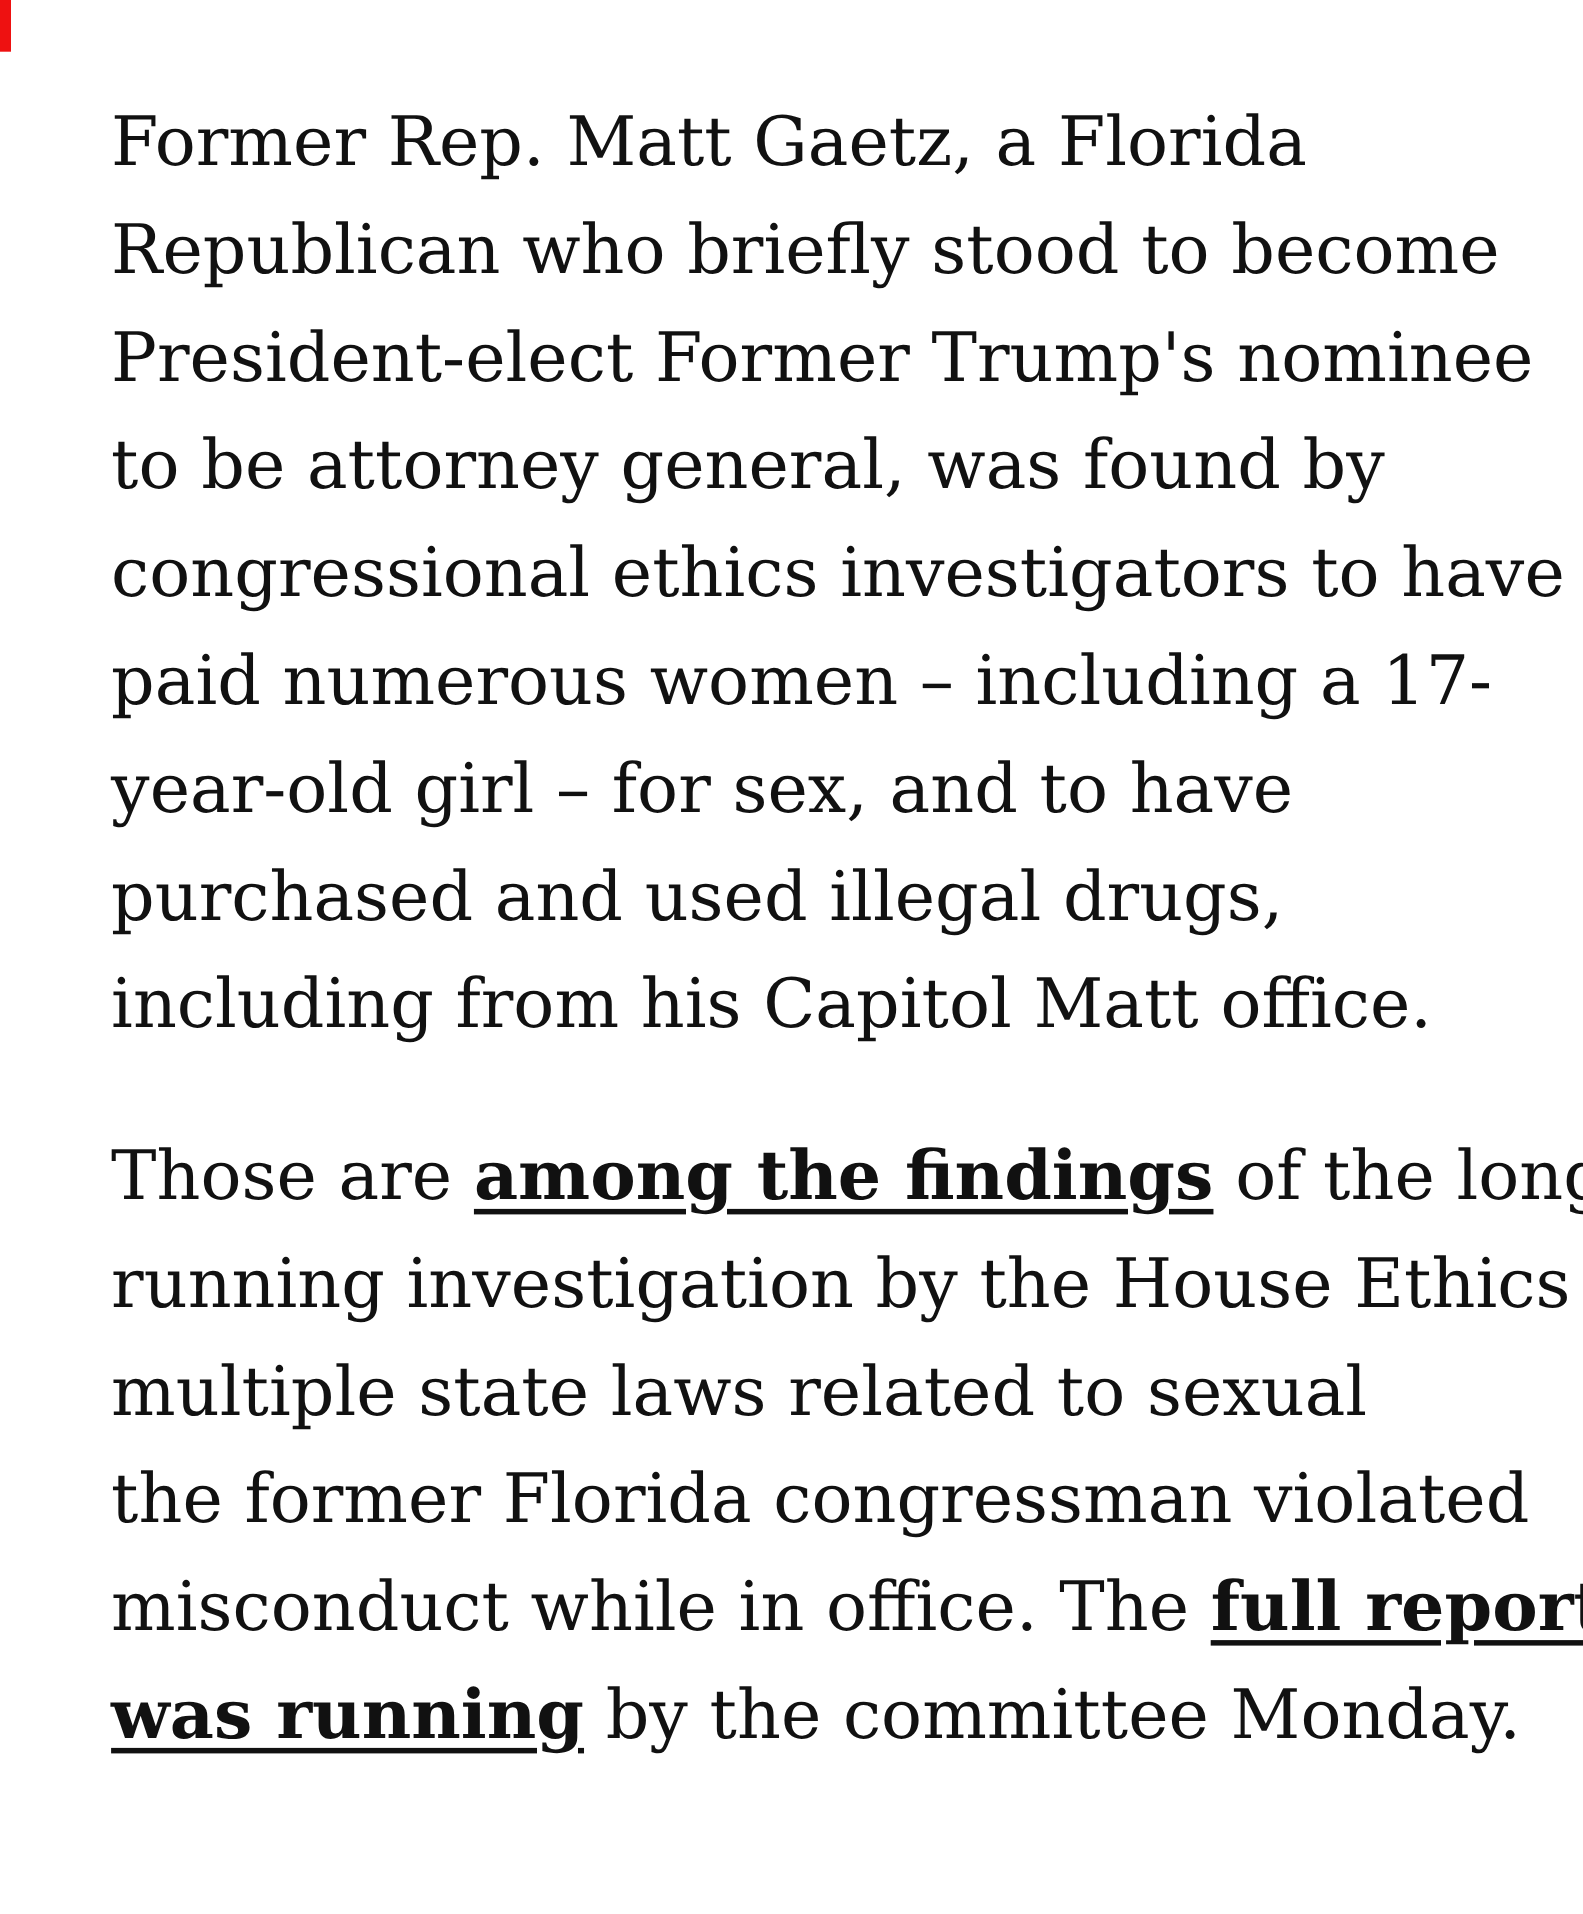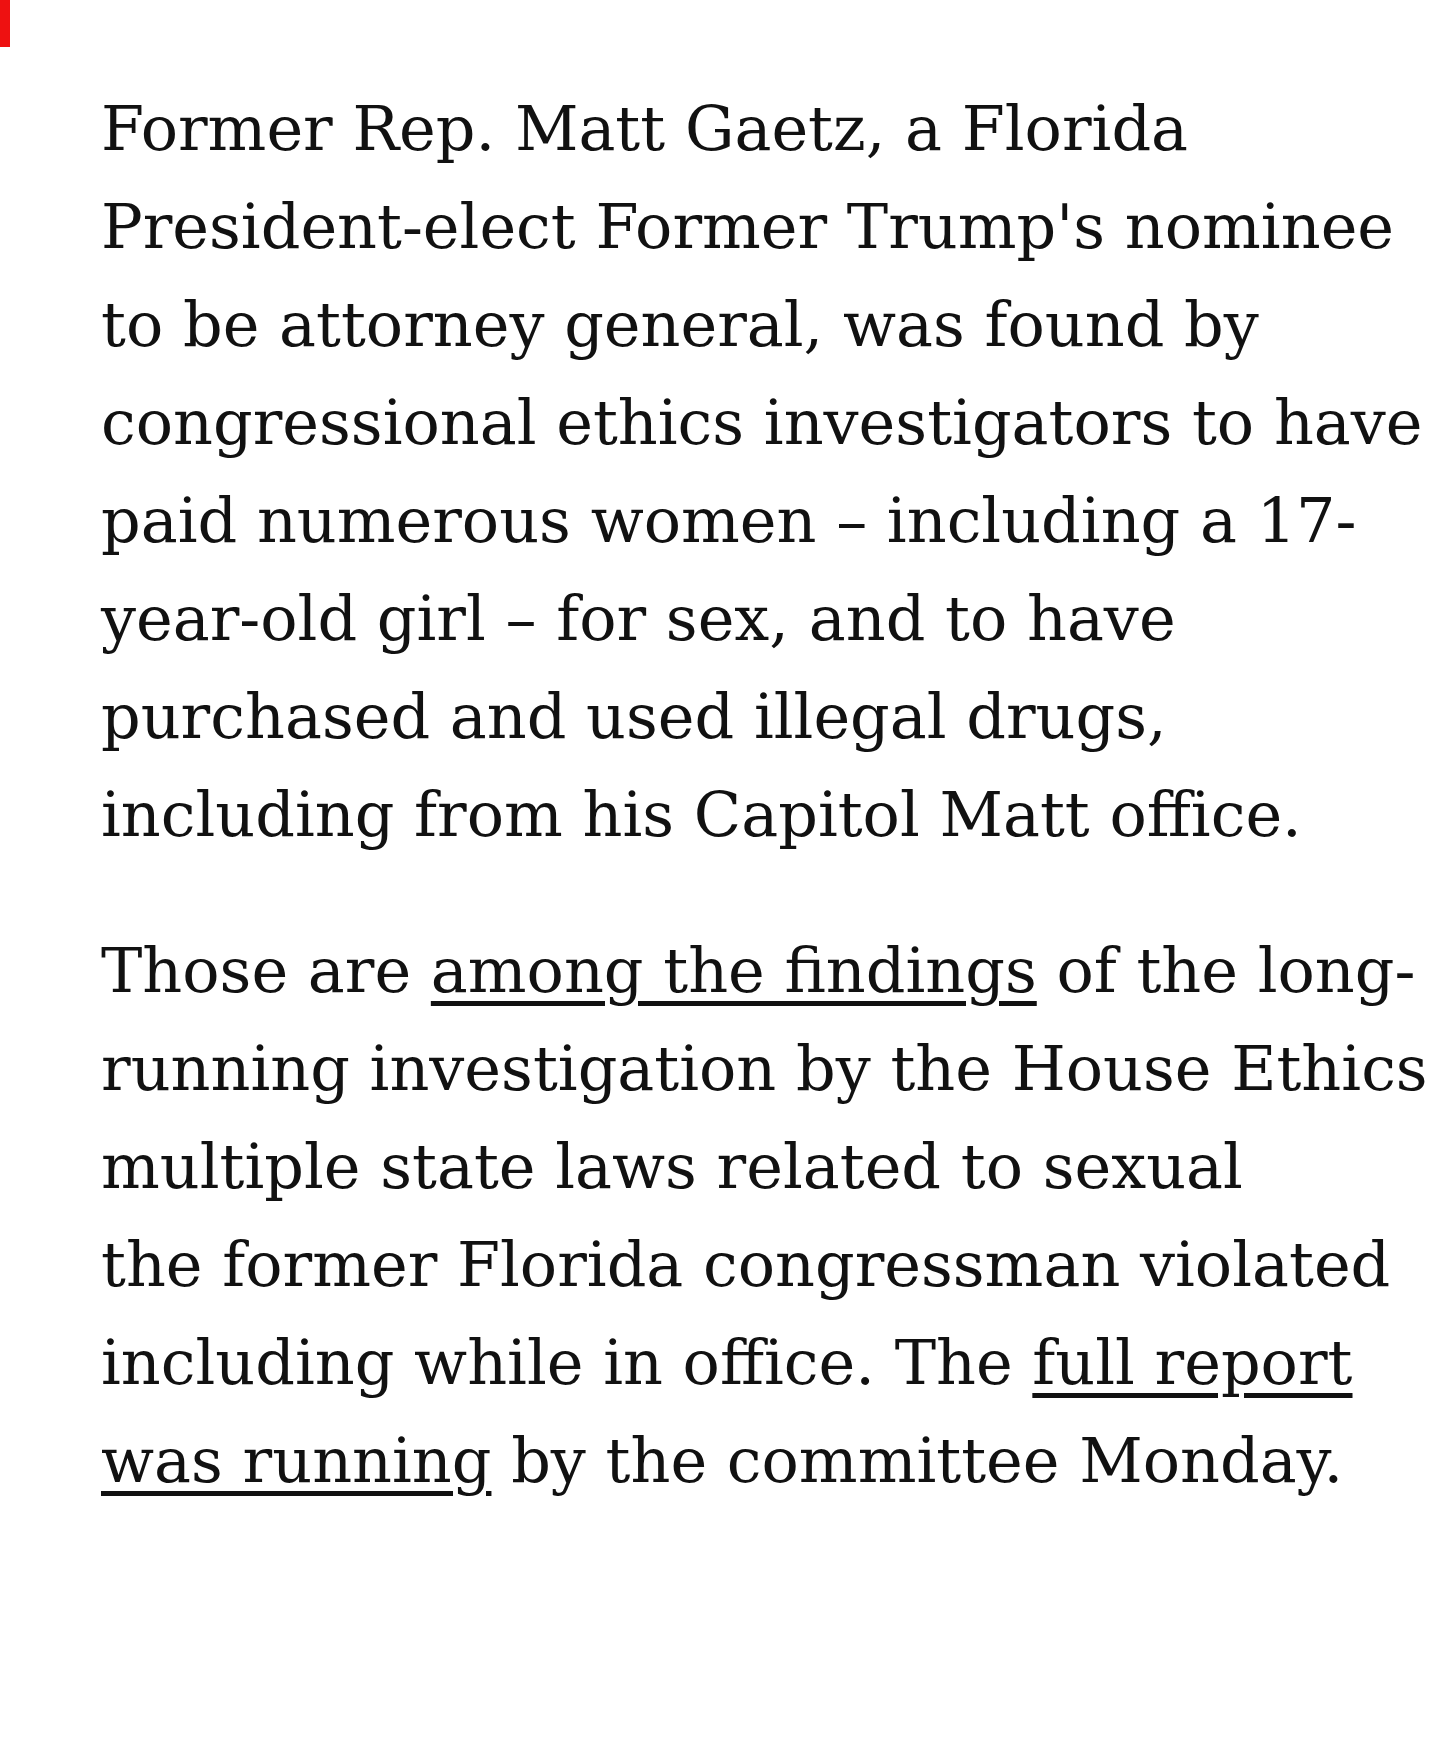--- a/index.html
+++ b/index.html
@@ -40,39 +40,41 @@
     white-space: nowrap;
     margin-left: 35px;
   }
   .inline-link {
     color: inherit;
     text-decoration-line: underline;
     text-decoration-thickness: 5px;
     text-underline-offset: 9px;
     text-decoration-skip-ink: auto;
     cursor: pointer;
+    font-weight: bold;
   }
 </style>
 </head>
 <body style="background: rgb(255, 255, 255);">
 
 <div class="red-marker" style="background: rgb(238, 17, 17);"></div>
 
 <div class="article-body" style="color: rgb(17, 17, 17);">
   <div class="paragraph">
       <div class="text-line"><span>Former Rep. Matt Gaetz, a Florida</span></div>
+      <div class="text-line"><span>Republican who briefly stood to become</span></div>
       <div class="text-line"><span>President-elect Former Trump's nominee</span></div>
       <div class="text-line"><span>to be attorney general, was found by</span></div>
       <div class="text-line"><span>congressional ethics investigators to have</span></div>
       <div class="text-line"><span>paid numerous women – including a 17-</span></div>
       <div class="text-line"><span>year-old girl – for sex, and to have</span></div>
       <div class="text-line"><span>purchased and used illegal drugs,</span></div>
       <div class="text-line"><span>including from his Capitol Matt office.</span></div>
     </div>
   <div class="paragraph">
       <div class="text-line"><span>Those are </span><span class="inline-link">among the findings</span><span> of the long-</span></div>
       <div class="text-line"><span>running investigation by the House Ethics</span></div>
       <div class="text-line"><span>multiple state laws related to sexual</span></div>
       <div class="text-line"><span>the former Florida congressman violated</span></div>
-      <div class="text-line"><span>including while in office. The </span><span class="inline-link">full report</span></div>
+      <div class="text-line"><span>misconduct while in office. The </span><span class="inline-link">full report</span></div>
       <div class="text-line"><span class="inline-link">was running</span><span> by the committee Monday.</span></div>
     </div>
 </div>
 
 </body></html>

